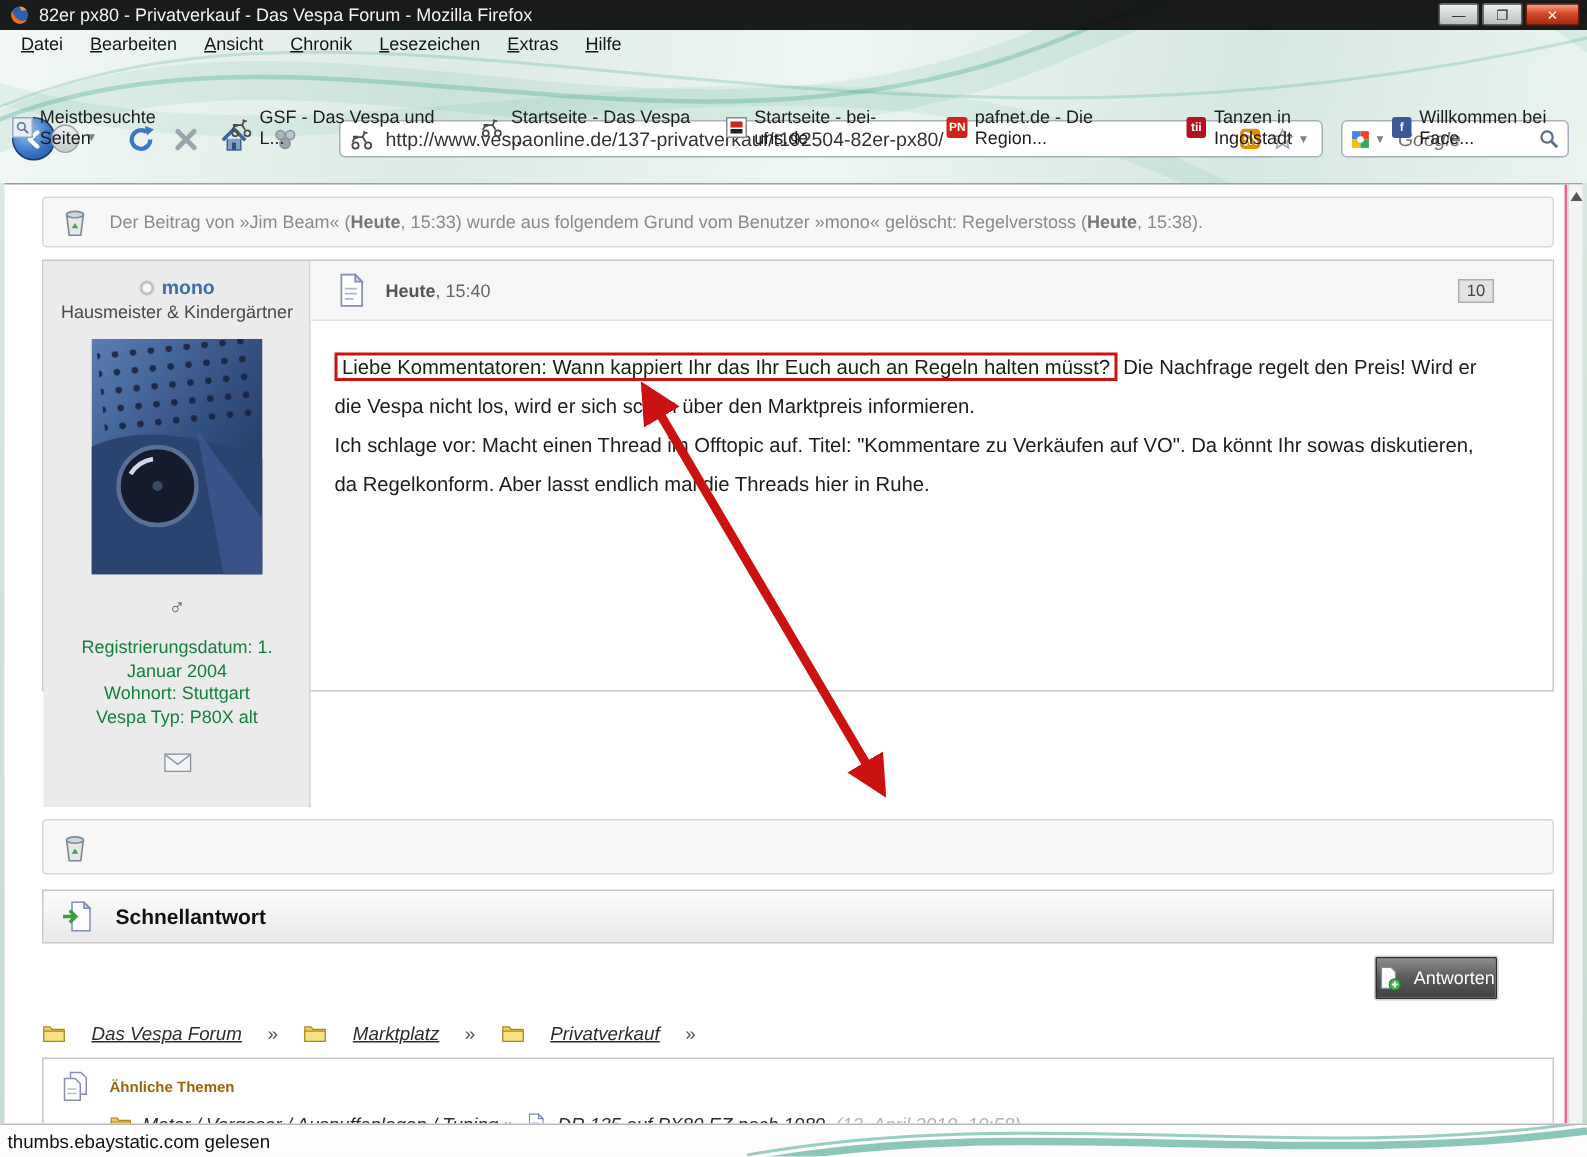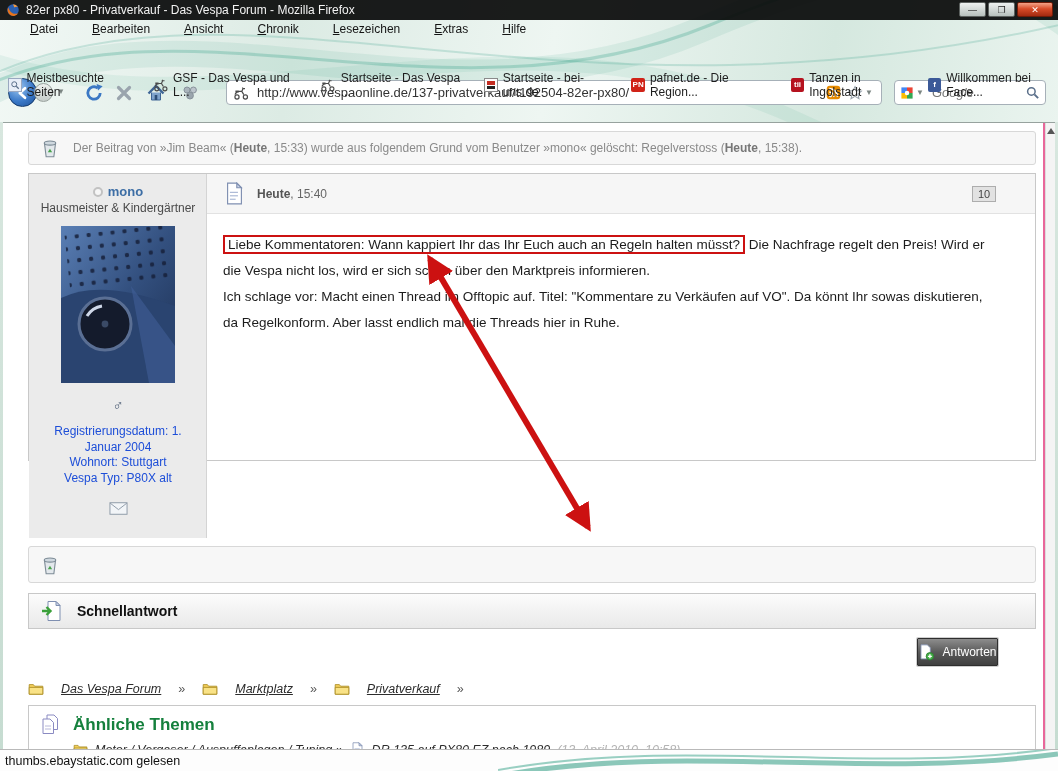--- a/index.html
+++ b/index.html
@@ -16,21 +16,21 @@
     background:linear-gradient(100deg,#f2f8f5 0%,#dcebe4 28%,#eef6f2 52%,#d5e8df 78%,#eaf4ef 100%);}
   .titlebar{left:0;top:0;width:1058px;height:20px;background:rgba(8,9,9,.92);
     color:#f2f2f2;font-size:12px;display:flex;align-items:center;}
   .titlebar .t{margin-left:6px;}
   .winbtns{position:absolute;right:5px;top:2px;display:flex;gap:2px;}
   .wbtn{width:27px;height:15px;border:1px solid #5c615f;border-radius:2px;
     background:linear-gradient(#eef1f0,#b7c0bd);display:flex;align-items:center;justify-content:center;
     font-size:9px;color:#1c1c1c;box-sizing:border-box;}
   .wbtn.close{width:36px;background:linear-gradient(#f2a287,#d84b28 45%,#a32a10);color:#fff;border-color:#701b08;}
   .menubar{left:0;top:20px;width:1058px;height:18px;display:flex;align-items:center;gap:2px;padding-left:6px;font-size:12px;color:#141414;}
-  .mi{padding:1px 8px;margin-left:16px;}
+  .mi{padding:1px 8px;}
   .mi::first-letter{text-decoration:underline;}
 
   
   .navbar{left:0;top:38px;width:1058px;height:34px;}
   .backbtn{left:8px;top:40px;width:29px;height:29px;border-radius:50%;
     background:radial-gradient(circle at 35% 30%,#9cc7f0,#3b79c8 55%,#1d4f94);
     border:1px solid #143a6e;box-sizing:border-box;display:flex;align-items:center;justify-content:center;}
   .fwdbtn{left:34px;top:45px;width:19px;height:19px;border-radius:50%;
     background:linear-gradient(#eef1ef,#c6cdca);border:1px solid #9aa39f;box-sizing:border-box;}
   .navcaret{left:57px;top:49px;font-size:8px;color:#7c8683;}
@@ -81,21 +81,21 @@
   .redbox{border:2px solid #cc1111;padding:0 3px;}
 
   
   .post{left:28px;top:50px;width:1008px;height:288px;border:1px solid #c8c8c8;box-sizing:border-box;background:#fff;}
   .sidebar{left:0;top:0;width:178px;height:364px;background:#ebebeb;border-right:1px solid #d4d4d4;box-sizing:border-box;text-align:center;}
   .uname{top:10px;left:0;width:178px;font-size:13px;font-weight:bold;color:#3d6ea5;display:flex;align-items:center;justify-content:center;gap:5px;}
   .ucircle{width:10px;height:10px;border-radius:50%;border:2px solid #c2c2c2;background:#f6f6f6;box-sizing:border-box;}
   .urole{top:27px;left:0;width:178px;font-size:12px;color:#4a4a4a;}
   .avatar{left:32px;top:52px;width:114px;height:157px;}
   .gendericon{top:222px;left:0;width:178px;font-size:15px;color:#53637a;font-weight:bold;}
-  .udetails{top:250px;left:8px;width:162px;font-size:12px;color:#1d4ed8;line-height:15.5px;}
+  .udetails{top:250px;left:8px;width:162px;font-size:12px;color:#15803d;line-height:15.5px;}
   .uenv{top:328px;left:80px;}
   .postheader{left:178px;top:0;right:0;width:828px;height:40px;background:#f6f6f6;border-bottom:1px solid #e2e2e2;box-sizing:border-box;}
   .ptime{left:50px;top:13px;font-size:12px;color:#666;}
   .ptime .b{font-weight:bold;color:#555;}
   .pnum{right:39px;top:12px;width:24px;height:16px;background:#e2e2e2;border:1px solid #adadad;box-sizing:border-box;
     font-size:11px;color:#444;display:flex;align-items:center;justify-content:center;}
   .pbody{left:194px;top:58px;width:775px;font-size:13.5px;color:#1c1c1c;line-height:26px;}
   .pbody p{margin:0;}
   .pbtns{right:36px;top:333px;display:flex;gap:7px;align-items:center;}
   .fbtn{display:inline-flex;align-items:center;gap:5px;padding:2px 8px;height:22px;box-sizing:border-box;
@@ -110,21 +110,21 @@
   .replybtn{left:917px;top:515px;width:81px;height:28px;background:linear-gradient(#8d8d8d,#5a5a5a 50%,#404040);
     border:1px solid #2e2e2e;box-shadow:0 0 0 1px #cfcfcf;box-sizing:border-box;border-radius:1px;
     display:flex;align-items:center;justify-content:center;gap:7px;color:#fff;font-size:12px;}
 
   
   .breadcrumb{left:28px;top:558px;display:flex;align-items:center;gap:17px;font-size:12.5px;color:#2c2c2c;}
   .crumb{font-style:italic;text-decoration:underline;}
   .bsep{color:#555;}
   .similar{left:28px;top:582px;width:1008px;height:60px;border:1px solid #c8c8c8;box-sizing:border-box;background:#fff;}
   .similar .head{position:absolute;left:10px;top:8px;display:flex;align-items:center;gap:12px;}
-  .similar .head .h{font-size:17px;font-weight:bold;color:#15803d;}
+  .similar .head .h{font-size:10px;font-weight:bold;color:#a16207;}
   .similar .row{position:absolute;left:44px;top:36px;display:flex;align-items:center;gap:7px;font-size:12.5px;color:#2c2c2c;}
   .slink{font-style:italic;text-decoration:underline;}
   .sdate{color:#b3b3b3;font-style:italic;}
 
   
   .statusbar{left:0;top:749px;width:1058px;height:22px;background:#fdfdfd;border-top:1px solid #b9b9b9;box-sizing:border-box;
     font-size:12.5px;color:#111;display:flex;align-items:center;padding-left:5px;}
 
   .annot-arrow{pointer-events:none;z-index:50;}
 </style>

